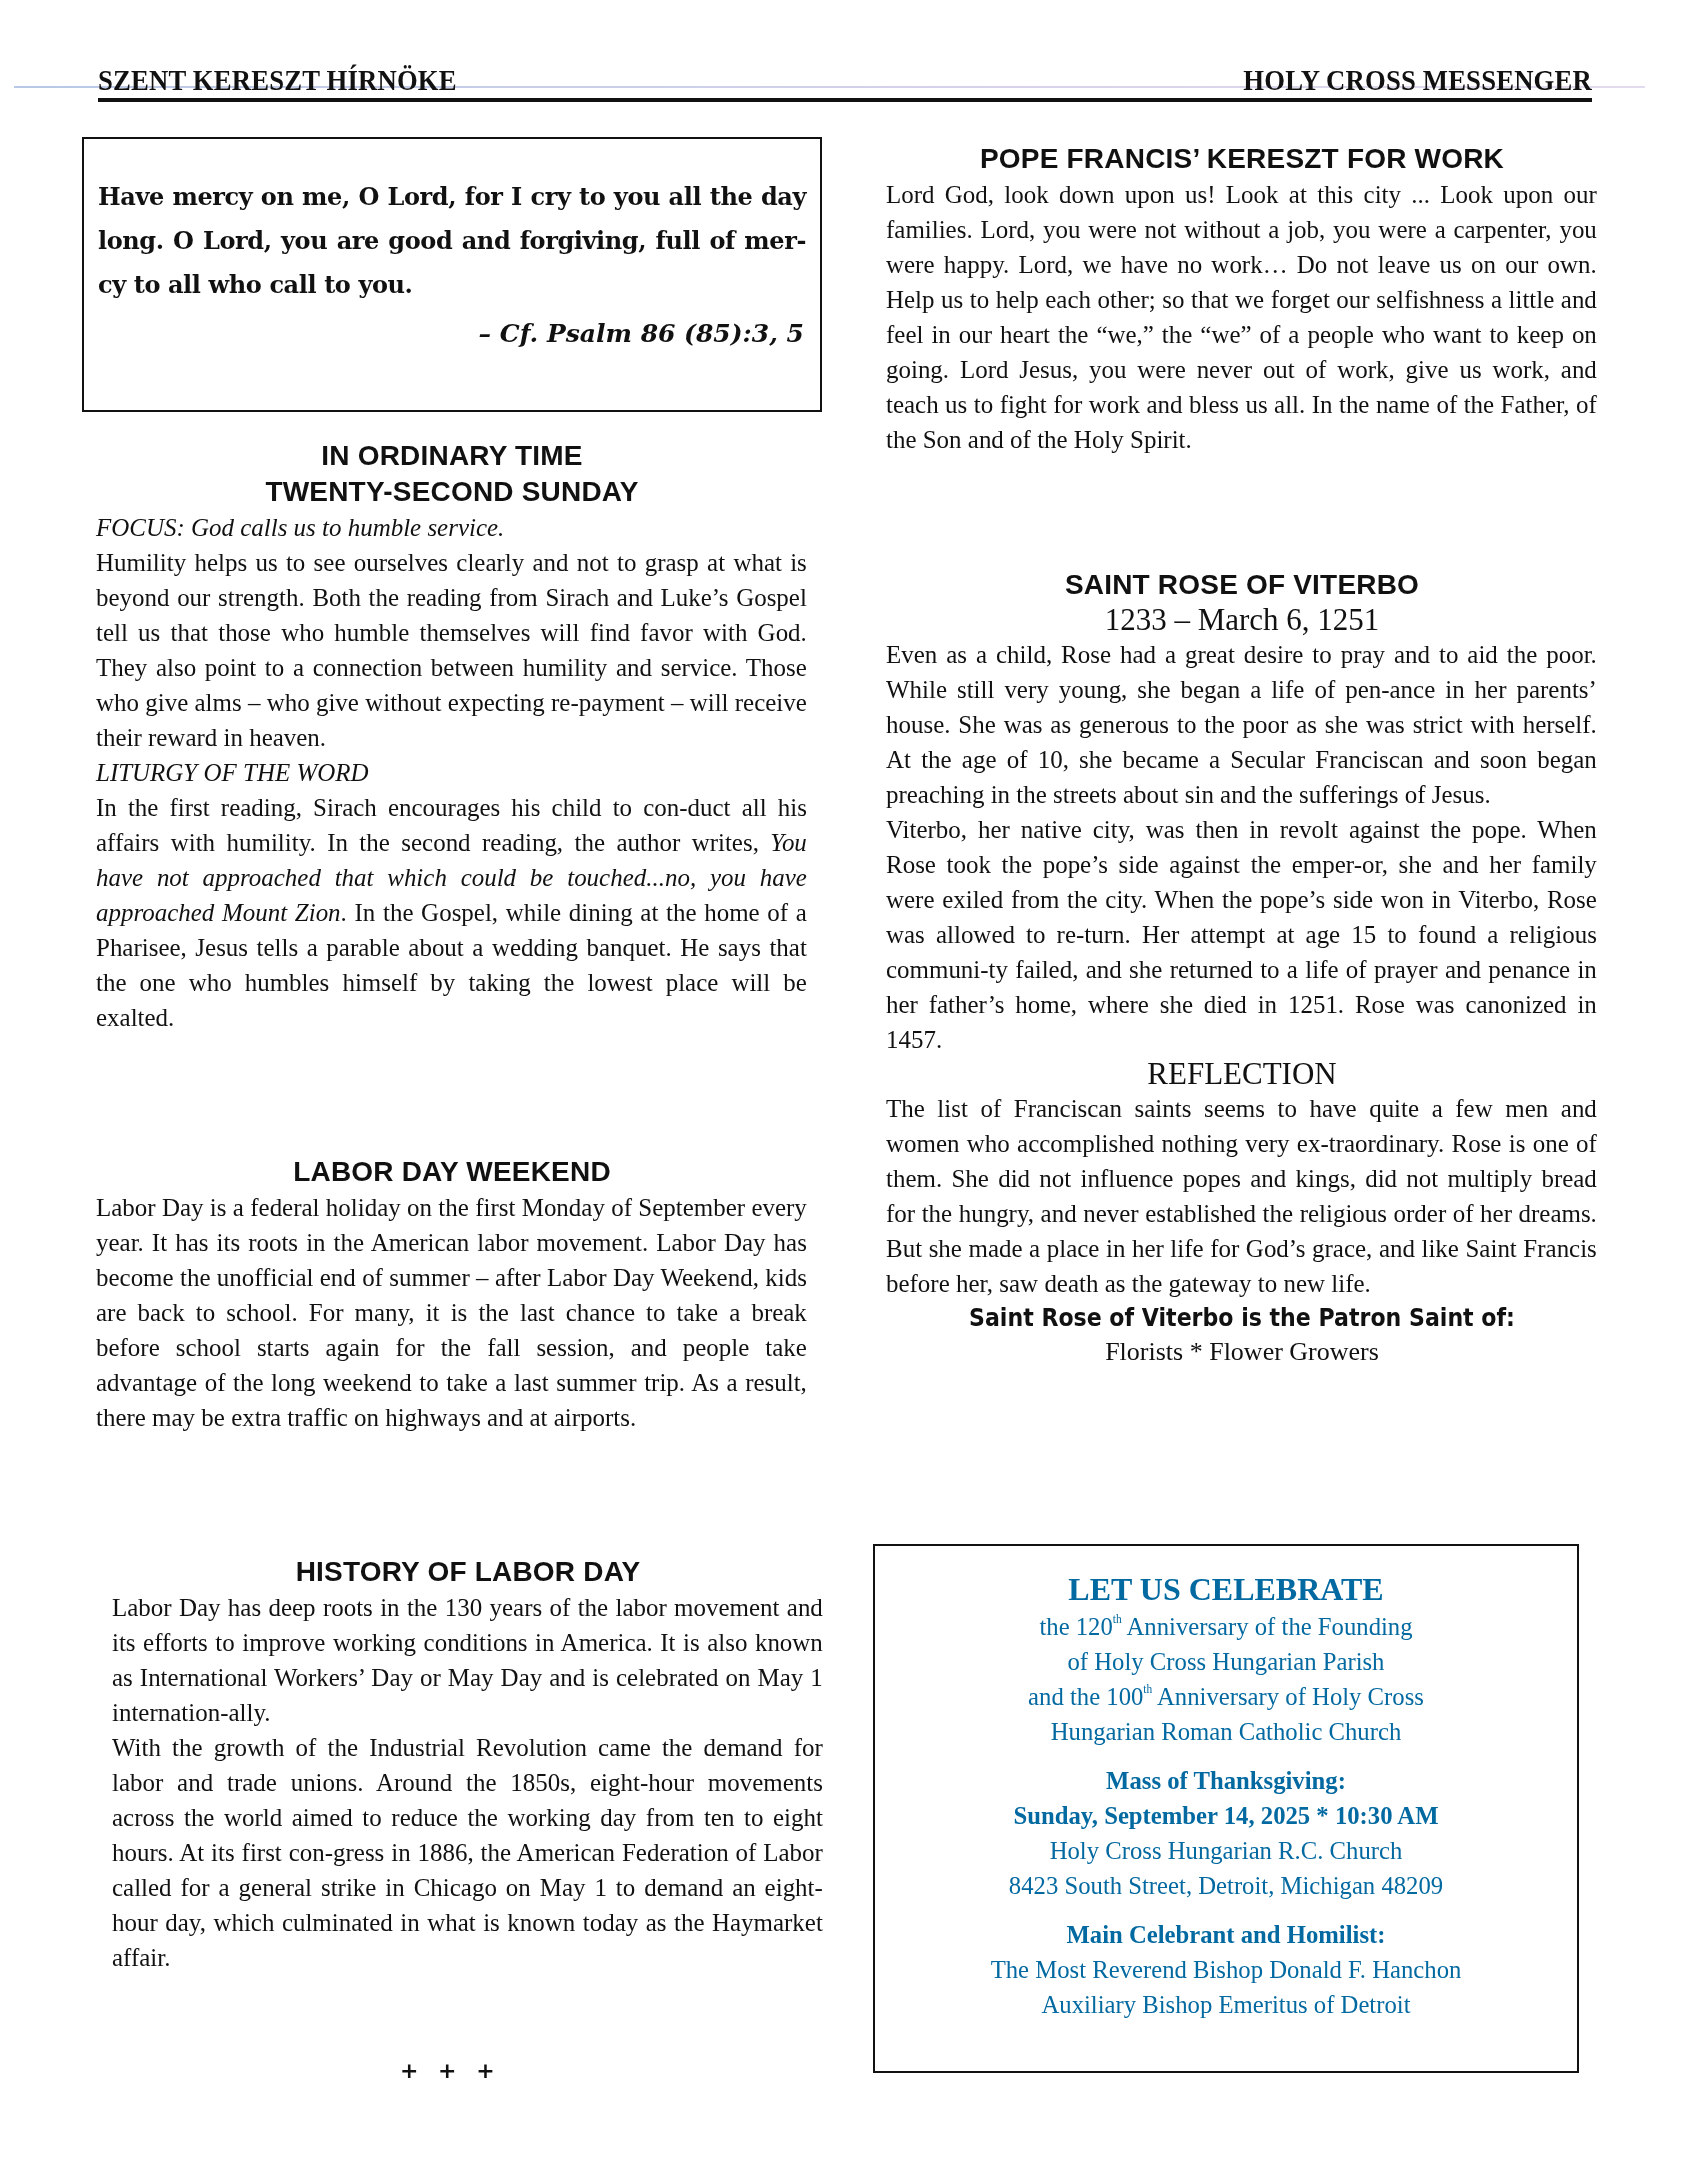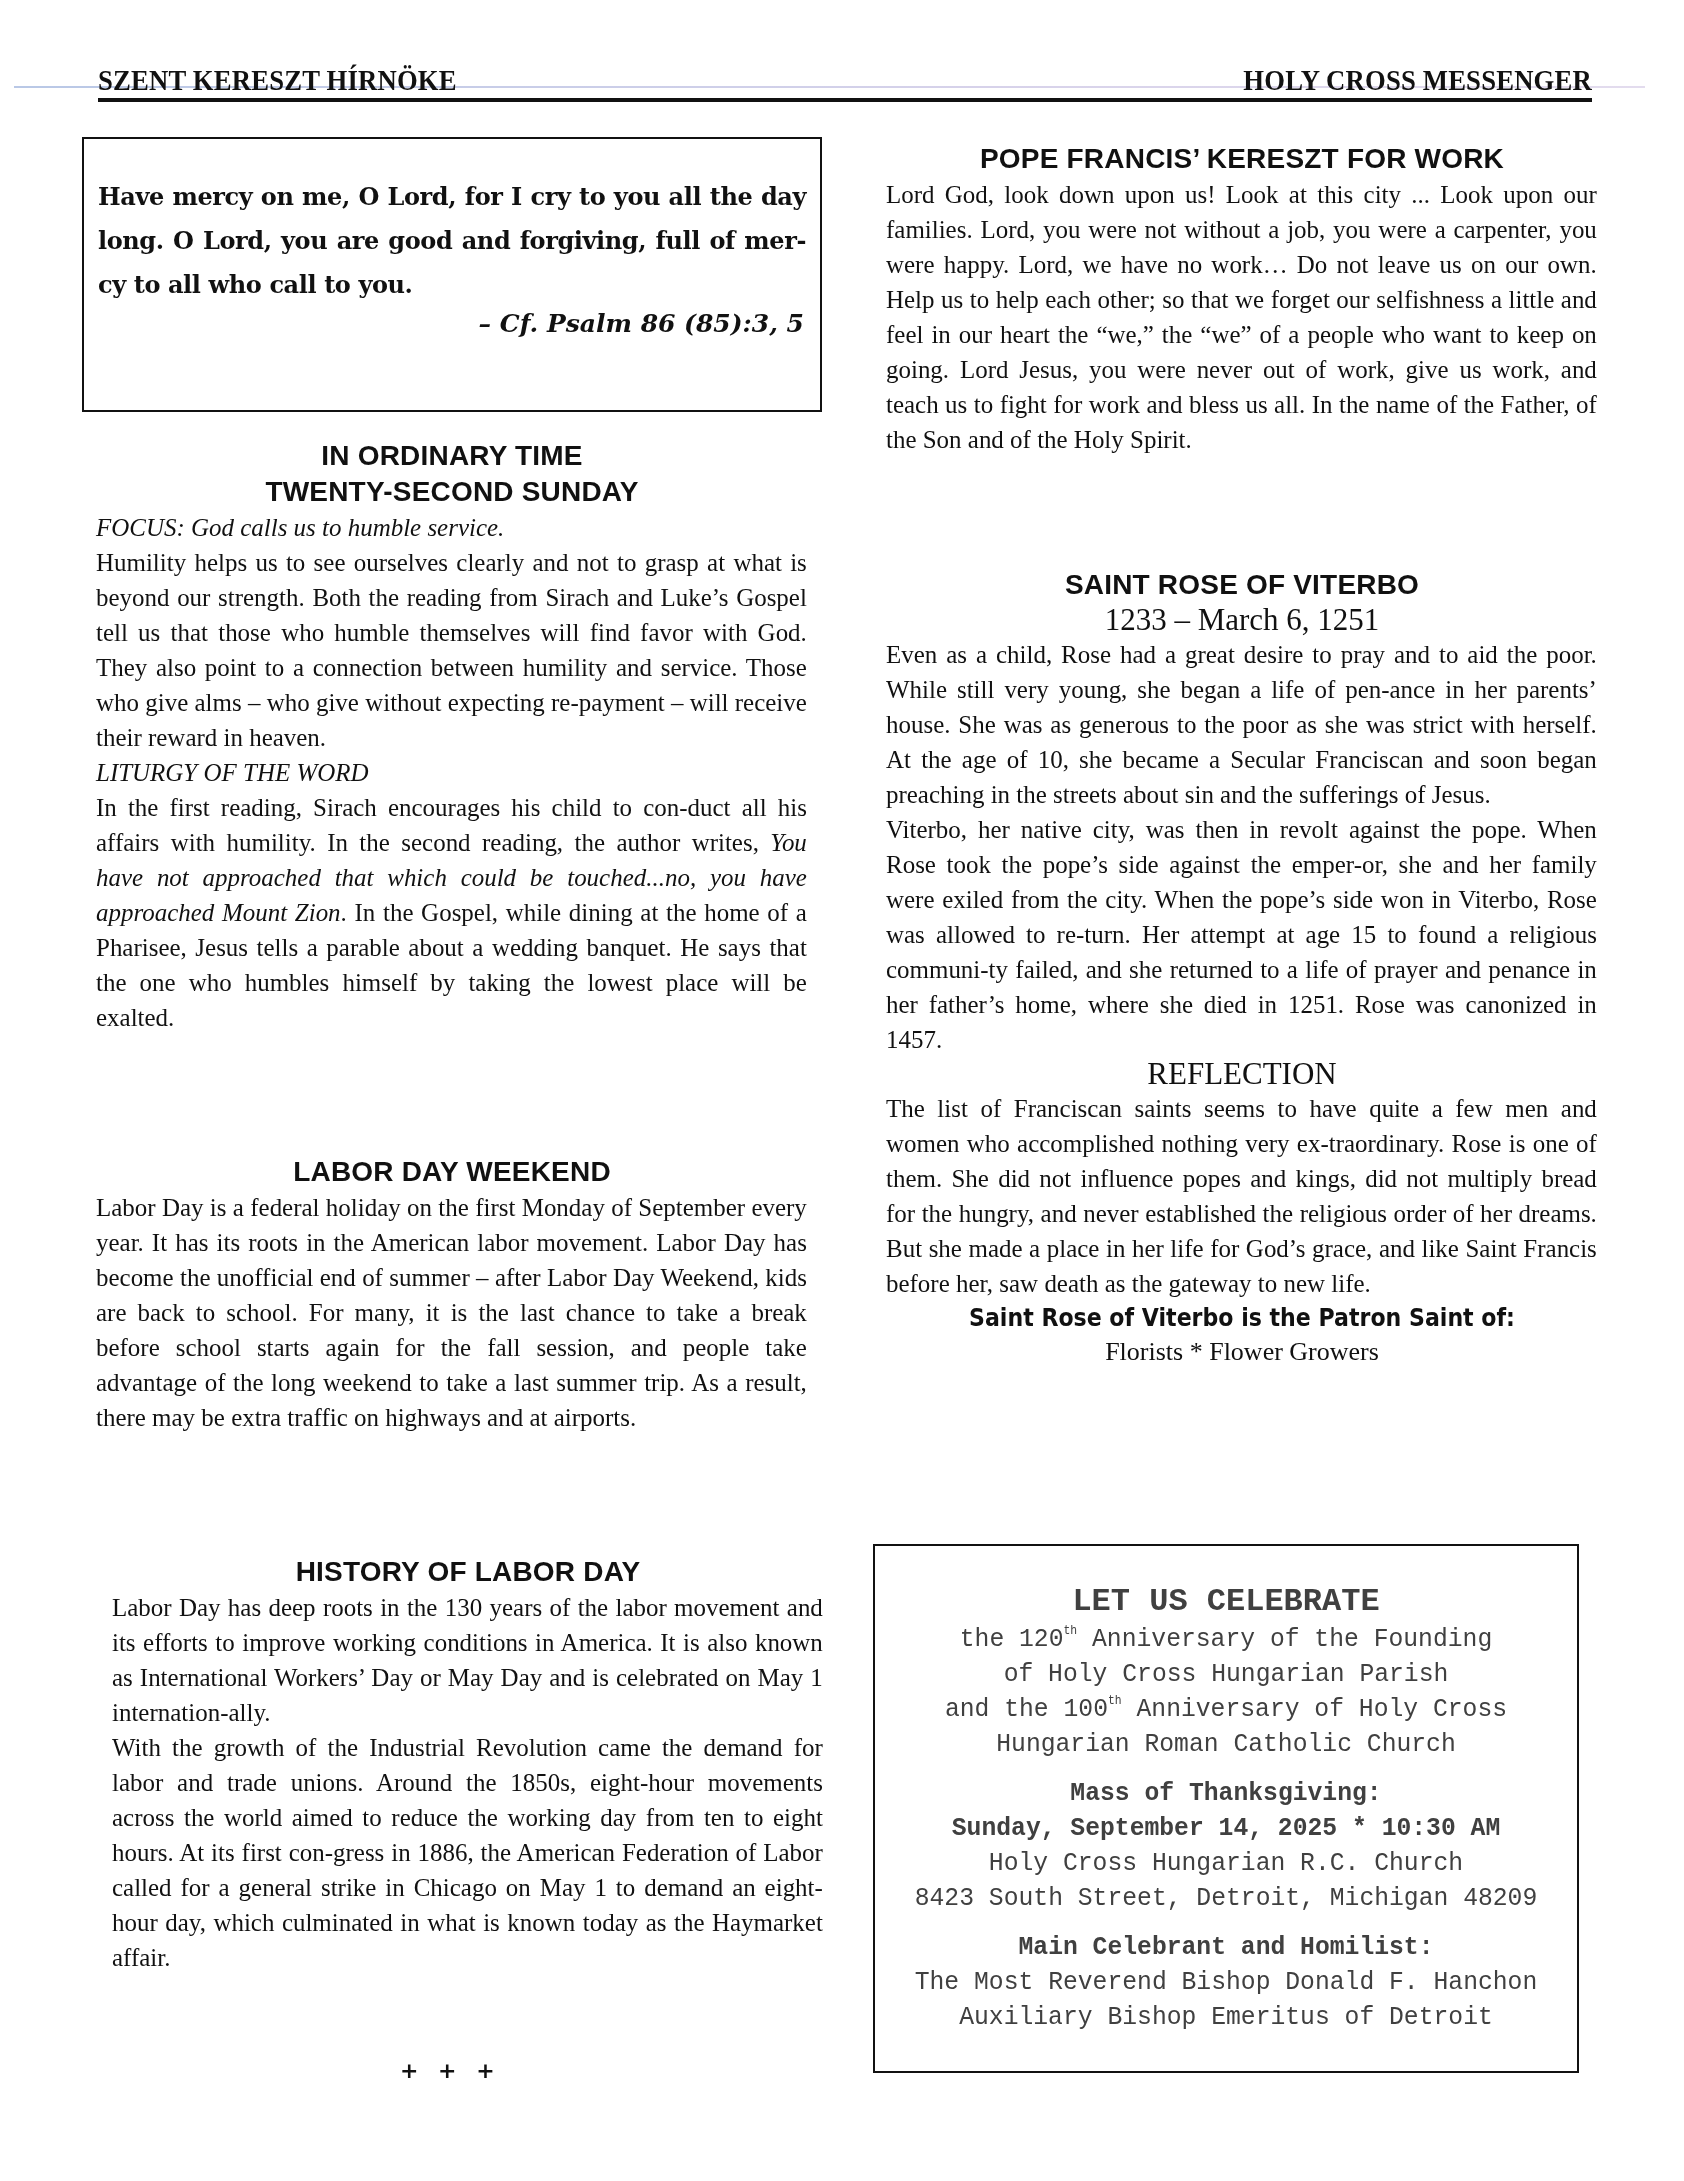--- a/index.html
+++ b/index.html
@@ -33,21 +33,21 @@
     position: absolute; left: 82px; top: 137px; width: 740px; height: 275px;
     border: 2px solid #111; box-sizing: border-box;
     padding: 36px 14px 0 14px;
   }
   .quote-text {
     font-family: "DejaVu Serif", serif; font-weight: bold; font-size: 24px; line-height: 44px;
     letter-spacing: -0.4px; text-align: justify;
   }
   .quote-cite {
     font-family: "DejaVu Serif", serif; font-weight: bold; font-style: italic; font-size: 25px;
-    text-align: right; margin-top: 2px; padding-right: 2px;
+    text-align: right; margin-top: 12px; padding-right: 2px;
   }
 
   .heading {
     font-family: "Liberation Sans", sans-serif; font-weight: bold; font-size: 28px;
     text-align: center; line-height: 36px; letter-spacing: 0.2px;
   }
   .subheading-serif {
     font-family: "Liberation Serif", serif; font-size: 31px; text-align: center; line-height: 34px;
   }
   .body-text {
@@ -60,22 +60,22 @@
   .patron-title {
     font-family: "DejaVu Sans", sans-serif; font-weight: bold; font-size: 24px; text-align: center; line-height: 34px;
     transform: scaleX(0.92);
   }
   .patron-list {
     font-family: "Liberation Serif", serif; font-size: 26px; text-align: center; line-height: 34px;
   }
 
   .celebrate-box {
     position: absolute; left: 873px; top: 1544px; width: 706px; height: 529px;
-    border: 2px solid #111; box-sizing: border-box; padding-top: 36px;
-    font-family: Liberation Mono, monospace; text-align: center; color: #404040;
+    border: 2px solid #111; box-sizing: border-box; padding-top: 23px;
+    font-family: Liberation Serif, serif; text-align: center; color: #0369a1;
   }
   .celebrate-box .cb-title { font-weight: bold; font-size: 32px; line-height: 40px; }
   .celebrate-box .cb-line { font-size: 26px; line-height: 35px; transform: scaleX(0.95); }
   .celebrate-box .cb-bold { font-weight: bold; font-size: 26px; line-height: 35px; transform: scaleX(0.95); }
   .celebrate-box .gap { height: 14px; }
   .celebrate-box sup { font-size: 12px; line-height: 0; position: relative; top: -2px; }
 
   .crosses {
     position: absolute; left: 400px; top: 2058px; font-family: "DejaVu Sans", sans-serif;
     font-weight: bold; font-size: 22px; letter-spacing: 6px;

